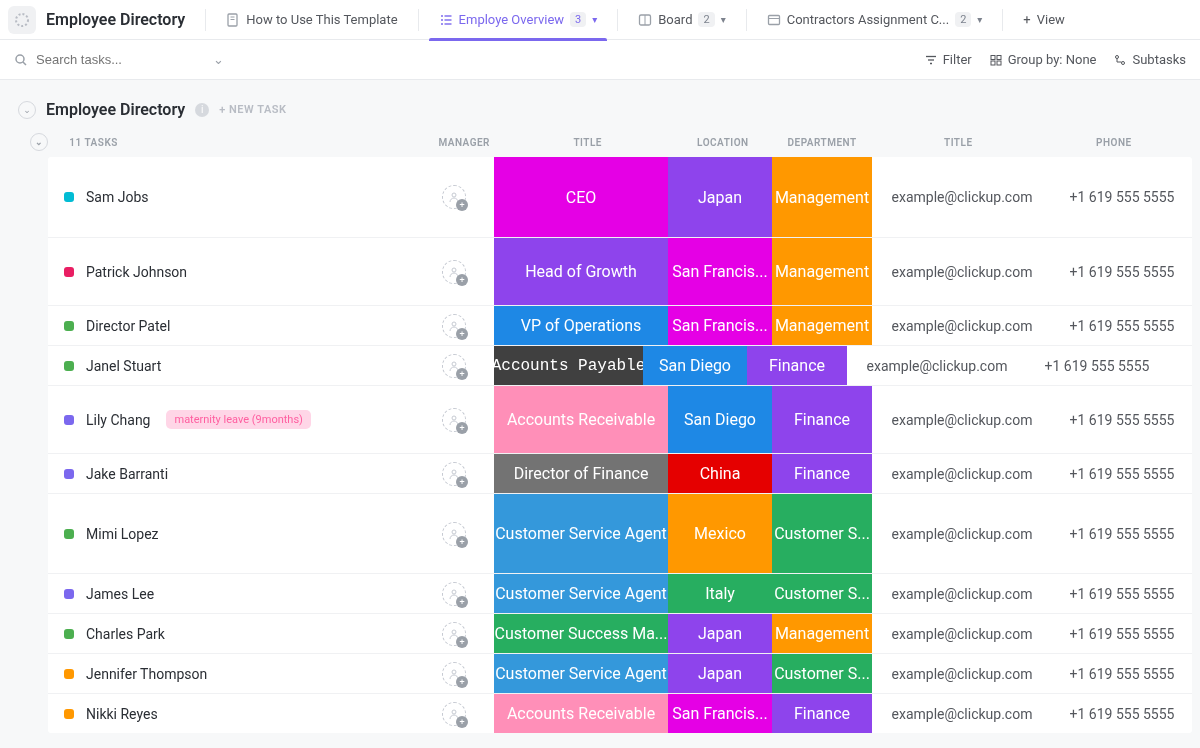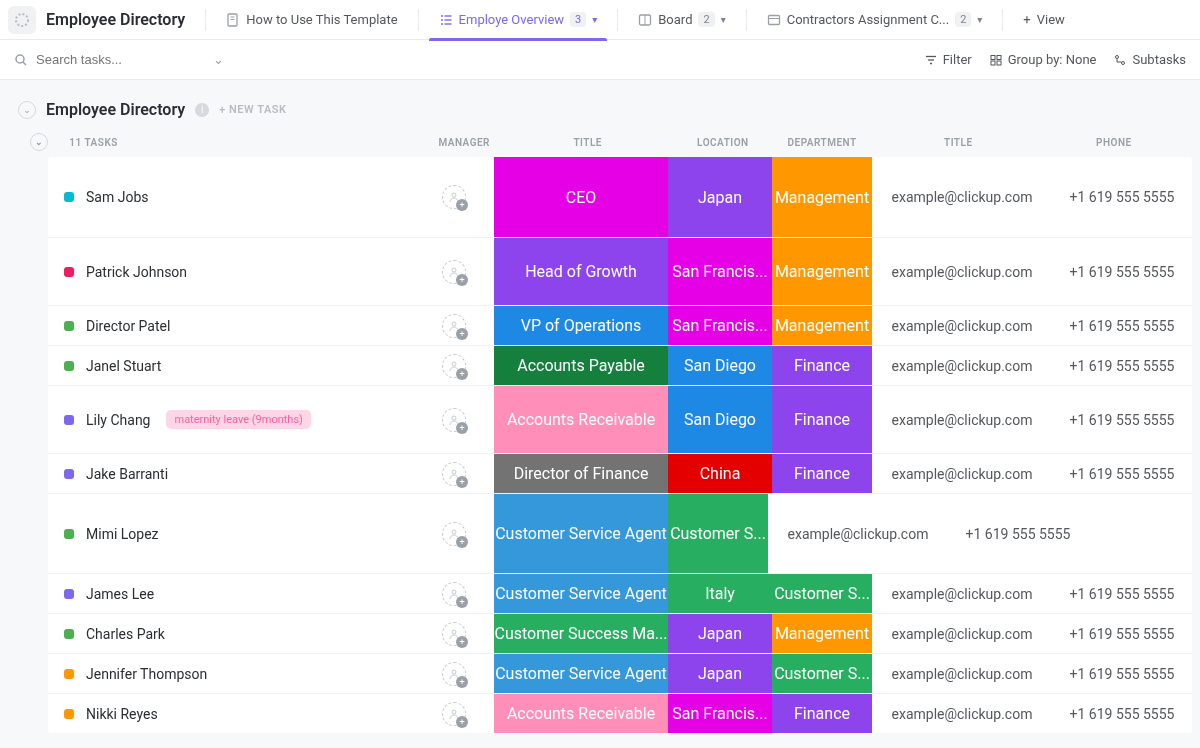--- a/index.html
+++ b/index.html
@@ -258,21 +258,21 @@
           <span class="emp-name">Janel Stuart</span>
         </div>
         <div class="mgr-cell">
           <div class="avatar-add">
             <svg width="12" height="12" viewBox="0 0 12 12">
               <circle cx="6" cy="4" r="2" fill="none" stroke="#c6cad2"></circle>
               <path d="M2 11c0-2.2 1.8-4 4-4s4 1.8 4 4" fill="none" stroke="#c6cad2"></path>
             </svg>
           </div>
         </div>
-        <div class="color-cell col-title" style="background: #15803d; width: 174px;">Accounts Payable</div>
+        <div class="color-cell col-title" style="background: #404040; width: 149px; font-family: Liberation Mono, monospace;">Accounts Payable</div>
         <div class="color-cell col-loc" style="background: rgb(30, 136, 229); width: 104px;">San Diego</div>
         <div class="color-cell col-dept" style="background: rgb(142, 68, 236); width: 100px;">Finance</div>
         <div class="plain-cell col-email" style="width: 180px;">example@clickup.com</div>
         <div class="plain-cell col-phone" style="width: 140px;">+1 619 555 5555</div>
       </div>
       <div class="row med">
         <div class="name-cell">
           <div class="status-dot" style="background: rgb(123, 104, 238);"></div>
           <span class="emp-name">Lily Chang</span>
           <span class="tag-pill">maternity leave (9months)</span>
@@ -317,20 +317,21 @@
         </div>
         <div class="mgr-cell">
           <div class="avatar-add">
             <svg width="12" height="12" viewBox="0 0 12 12">
               <circle cx="6" cy="4" r="2" fill="none" stroke="#c6cad2"></circle>
               <path d="M2 11c0-2.2 1.8-4 4-4s4 1.8 4 4" fill="none" stroke="#c6cad2"></path>
             </svg>
           </div>
         </div>
         <div class="color-cell col-title" style="background: rgb(52, 152, 219); width: 174px;">Customer Service Agent</div>
+        <div class="color-cell col-loc" style="background: rgb(255, 152, 0); width: 104px;">Mexico</div>
         <div class="color-cell col-dept" style="background: rgb(39, 174, 96); width: 100px;">Customer S...</div>
         <div class="plain-cell col-email" style="width: 180px;">example@clickup.com</div>
         <div class="plain-cell col-phone" style="width: 140px;">+1 619 555 5555</div>
       </div>
       <div class="row short">
         <div class="name-cell">
           <div class="status-dot" style="background: rgb(123, 104, 238);"></div>
           <span class="emp-name">James Lee</span>
         </div>
         <div class="mgr-cell">

